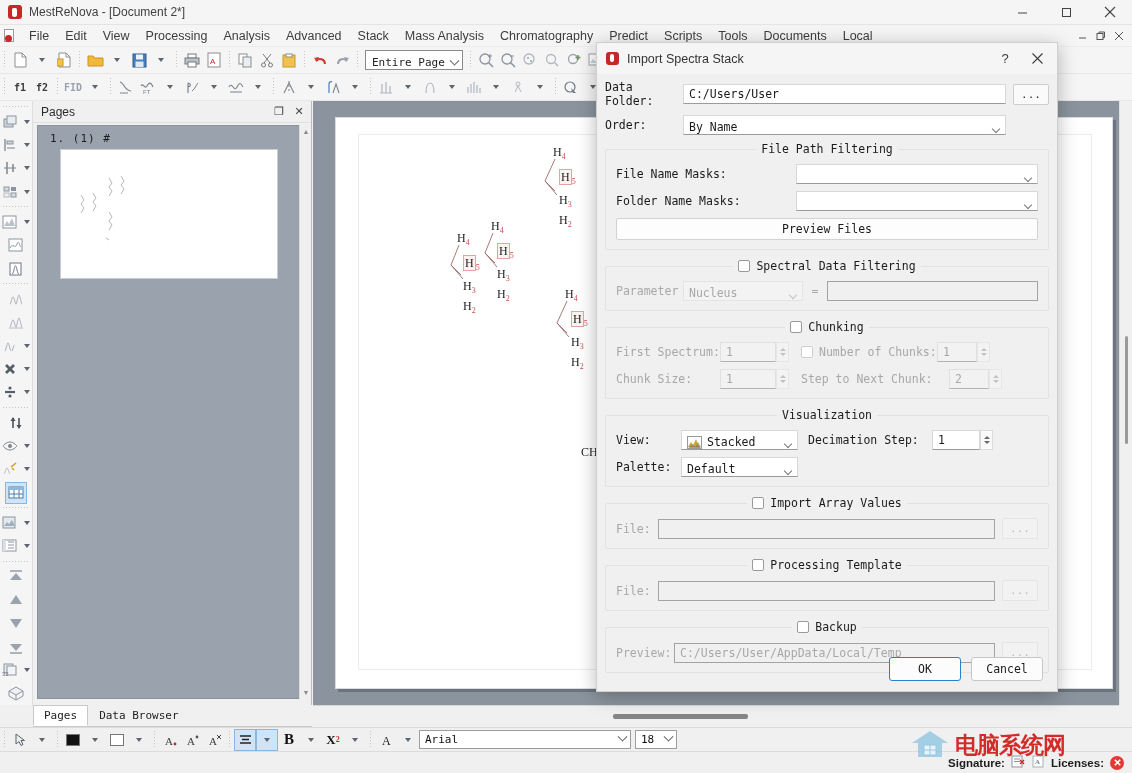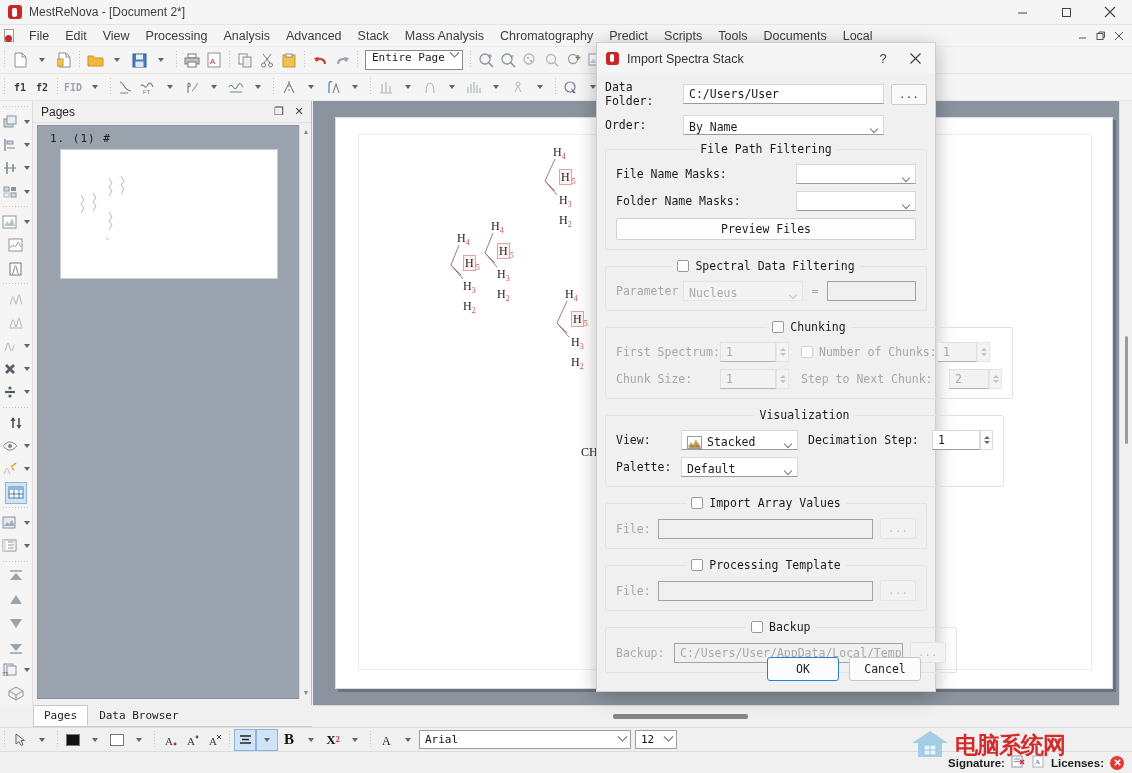--- a/index.html
+++ b/index.html
@@ -67,21 +67,21 @@
   .tb-btn {
     height:22px; min-width:22px; display:flex; align-items:center; justify-content:center;
     padding:0 2px; color:#5c6570; font-size:12px; flex:none; position:relative;
   }
   .tb-btn.active{ background:#cfe4f7; border:1px solid #8cb6dd;}
   .caret{ width:0;height:0;border-left:3.5px solid transparent;border-right:3.5px solid transparent;
     border-top:4px solid #5c6570; margin:0 3px; flex:none;}
   .tb-label{ font-family:"DejaVu Sans Mono", monospace; font-size:10px; font-weight:bold; color:#3c3c3c;}
   .zoom-combo{
     width:98px; height:20px; border:1px solid #8a8a8a; background:#fff;
-    display:flex; align-items:flex-start; padding-left:6px; font-family:"DejaVu Sans Mono",monospace;
+    display:flex; align-items:flex-end; padding-left:6px; font-family:"DejaVu Sans Mono",monospace;
     font-size:11px; color:#222; flex:none; margin:0 3px;
   }
   .zoom-combo .cc{ margin-left:auto; margin-right:4px; color:#555; font-size:9px;}
   .chev{ display:inline-block; width:7px;height:7px; border-right:1.3px solid #5c6570;
     border-bottom:1.3px solid #5c6570; transform:rotate(45deg) translate(-2px,-2px); }
   .dbl-chev{ color:#5c6570; font-size:11px; padding:0 3px;}
 
   
   .vtoolbar{
     position:absolute; left:0; top:101px; width:33px; height:604px;
@@ -193,21 +193,21 @@
     display:flex;align-items:center;justify-content:center; font-weight:bold;}
   .watermark{
     position:absolute; right:8px; top:727px; width:215px; height:36px; pointer-events:none;
     display:flex; align-items:center; gap:4px; opacity:0.92;
   }
   .wm-cn{ font-family:"DejaVu Sans", sans-serif; font-size:23px; font-weight:bold; color:#d11a1a;
     letter-spacing:-1px; }
 
   
   .dlg-shadow{
-    position:absolute; left:596px; top:42px; width:340px; height:650px;
+    position:absolute; left:596px; top:42px; width:462px; height:650px;
     background:#f0f0f0; border:1px solid #cfcfcf;
     box-shadow:0 4px 18px rgba(0,0,0,0.28);
   }
   .dlg-title{
     height:31px; display:flex; align-items:center; padding:0 4px 0 9px; background:#f5f5f5;
   }
   .dlg-logo{ width:13px;height:13px;border-radius:3px;background:#c62828;position:relative;margin-right:8px;flex:none;}
   .dlg-logo:after{content:"";position:absolute;left:4px;top:2px;width:4px;height:8px;background:#fff;border-radius:2px;}
   .dlg-title-text{ font-size:12.5px; color:#333;}
   .dlg-title-btns{ margin-left:auto; display:flex; align-items:center;}
@@ -1054,21 +1054,21 @@
         </svg>
     </div>
     <div class="tb-btn">
         <span class="caret"></span>
       </div>
     <div class="font-combo">
       <span>Arial</span>
       <span class="combo-cc"><span class="chev"></span></span>
     </div>
     <div class="size-combo">
-      <span>12</span>
+      <span>18</span>
       <span class="combo-cc"><span class="chev"></span></span>
     </div>
   </div>
 
   <div class="statusbar">
     <div class="status-right">
       <span>Signature:</span>
       <span>
         <svg width="14" height="13" viewBox="0 0 14 13">
             <rect x="1" y="1" width="10" height="11" fill="#fff" stroke="#8c959f"></rect>
@@ -1276,21 +1276,21 @@
             </div>
           <div class="dots-btn dis">...</div>
         </div>
       </fieldset>
 
       <fieldset class="grp" style="margin-bottom:0">
         <legend>
           <span class="cbx"></span><span class="mono">Backup</span>
         </legend>
         <div class="frow" style="margin-bottom:0">
-          <div class="mono-dis" style="width:58px;flex:none">Backup:</div>
+          <div class="mono-dis" style="width:58px;flex:none">Preview:</div>
           <div class="ftext dis mono-dis">
               <span>C:/Users/User/AppData/Local/Temp</span>
             </div>
           <div class="dots-btn dis">...</div>
         </div>
       </fieldset>
 
     </div>
 
     <div class="dlg-footer">

